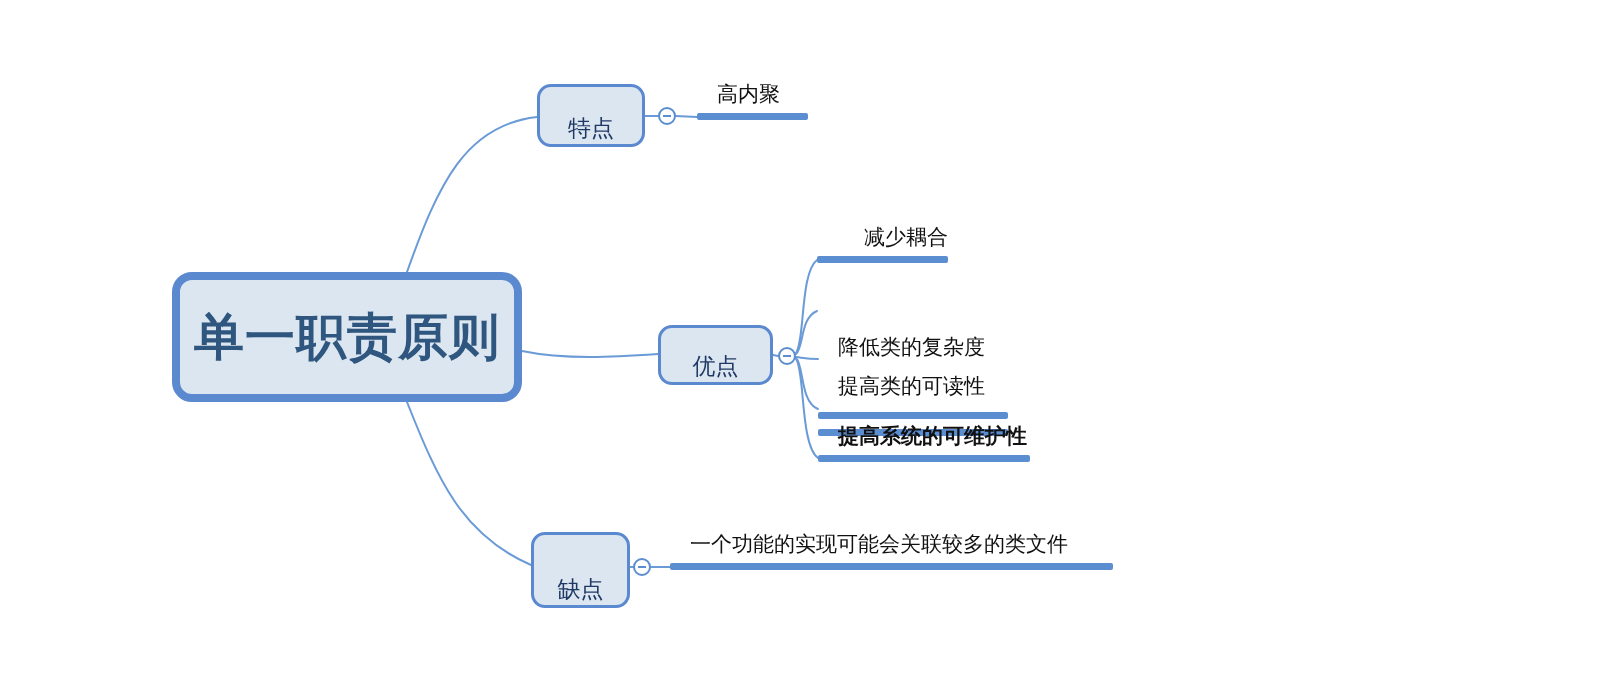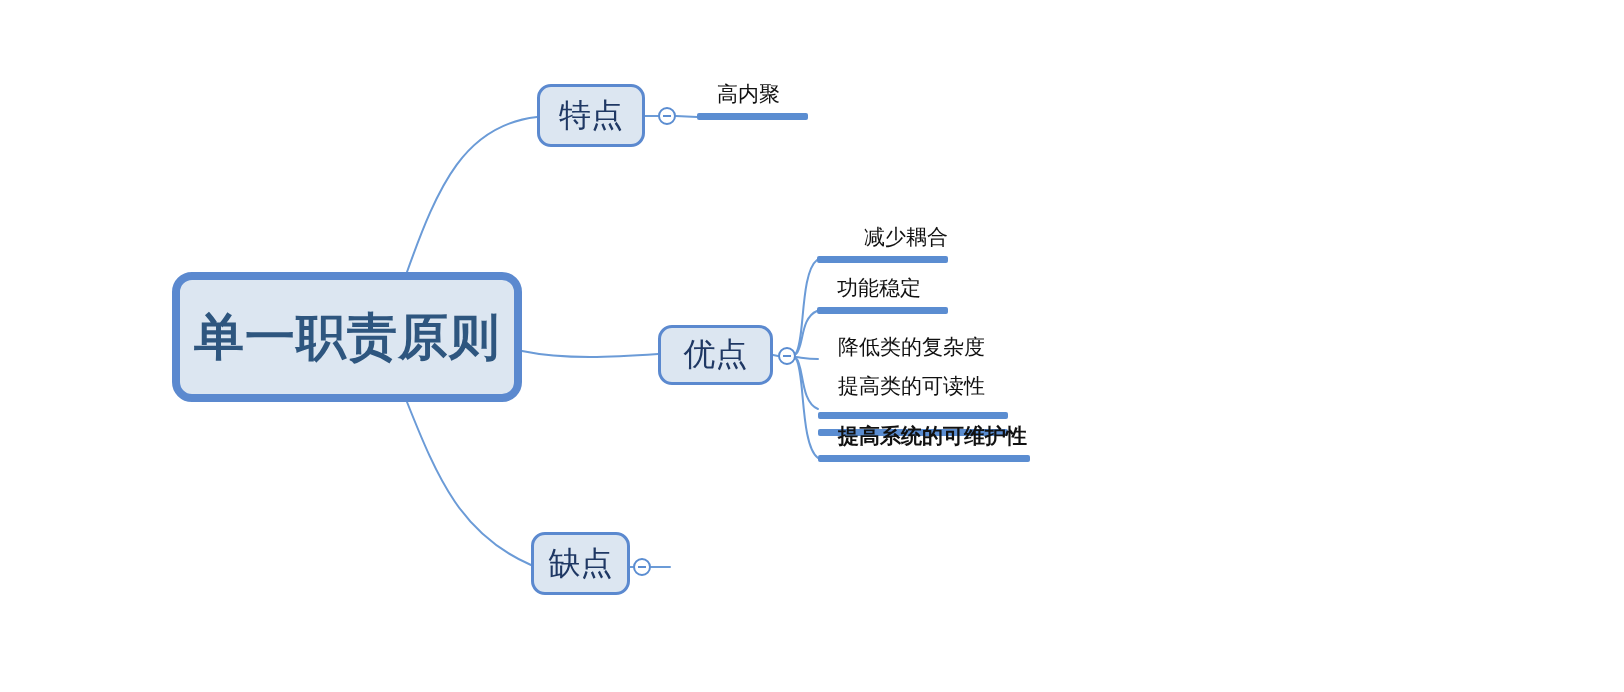--- a/index.html
+++ b/index.html
@@ -33,24 +33,24 @@
   .node-root {
     left: 172px; top: 272px;
     width: 350px; height: 130px;
     border-width: 8px;
     border-radius: 20px;
     font-size: 50px;
     font-weight: bold;
     color: #2e567f;
     letter-spacing: 1px;
   }
-  .node-branch { font-size: 32px; }
+  .node-branch { font-size: 23px; align-items: flex-end; }
   .node-tedian  { left: 537px; top: 84px;  width: 108px; height: 63px; }
   .node-youdian { left: 658px; top: 325px; width: 115px; height: 60px; }
-  .node-quedian { left: 531px; top: 532px; width: 99px;  height: 63px; }
+  .node-quedian { left: 531px; top: 532px; width: 99px;  height: 76px; }
 
   .collapse-btn {
     position: absolute;
     box-sizing: border-box;
     width: 18px; height: 18px;
     background: #ffffff;
     border: 2px solid #5b8dd1;
     border-radius: 50%;
     display: flex;
     align-items: center;
@@ -147,31 +147,31 @@
 
   <div class="leaf leaf-1">
     <span class="leaf-label">高内聚</span>
     <div class="leaf-bar"></div>
   </div>
 
   <div class="leaf leaf-2">
     <span class="leaf-label">减少耦合</span>
     <div class="leaf-bar"></div>
   </div>
-  <div class="leaf leaf-3">
-    <span class="leaf-label">功能稳定</span>
-    <div class="leaf-bar"></div>
-  </div>
   <div class="leaf leaf-4">
     <span class="leaf-label">降低类的复杂度</span>
     <div class="leaf-bar"></div>
   </div>
   <div class="leaf leaf-5">
     <span class="leaf-label">提高类的可读性</span>
     <div class="leaf-bar"></div>
   </div>
   <div class="leaf leaf-6">
     <span class="leaf-label">提高系统的可维护性</span>
     <div class="leaf-bar"></div>
   </div>
 
+  <div class="leaf leaf-7">
+    <span class="leaf-label">一个功能的实现可能会关联较多的类文件</span>
+    <div class="leaf-bar"></div>
+  </div>
 
 </div>
 
 </body></html>

